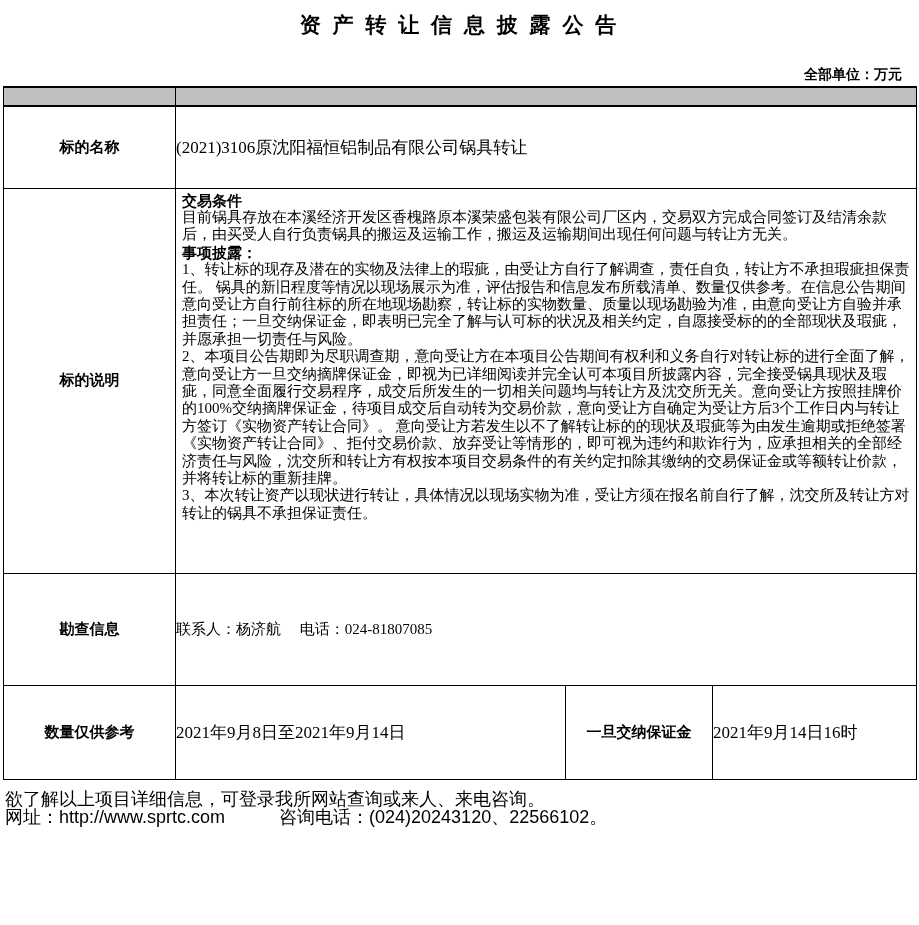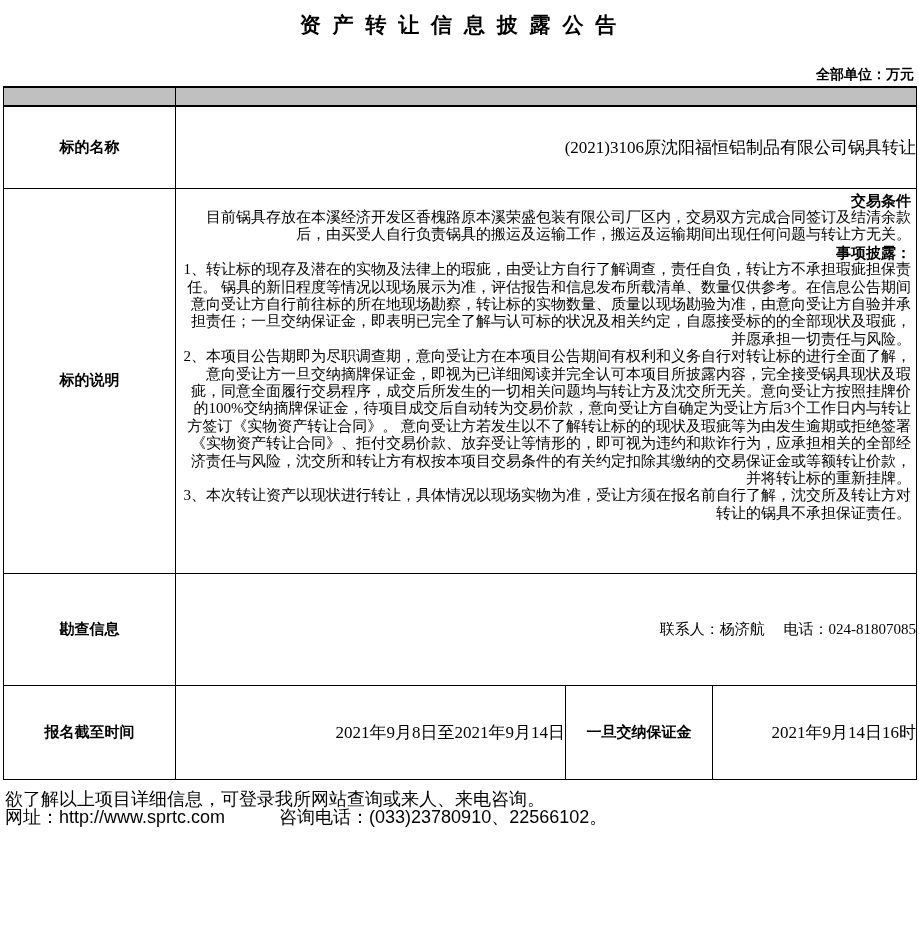--- a/index.html
+++ b/index.html
@@ -17,21 +17,21 @@
     font-weight: bold;
     letter-spacing: 3px;
     padding-top: 11px;
     font-family: "Liberation Sans", sans-serif;
   }
   .unit-note {
     text-align: right;
     font-weight: bold;
     font-size: 14px;
     margin-top: 27px;
-    padding-right: 5px;
+    padding-right: 17px;
     margin-bottom: 2px;
   }
   table.main {
     border-collapse: collapse;
     table-layout: fixed;
     width: 913px;
     margin-left: 3px;
     border: 1px solid #000;
     border-top: 2px solid #000;
     padding-left: 32px;
@@ -46,28 +46,28 @@
   }
   td.label {
     font-weight: bold;
     font-size: 15px;
     text-align: center;
     vertical-align: middle;
     font-family: "Liberation Sans", sans-serif;
   }
   td.value {
     font-size: 17px;
-    text-align: right;
+    text-align: left;
     vertical-align: middle;
     font-family: "Liberation Serif", serif;
   }
   td.desc {
     font-size: 15px;
     line-height: 17.4px;
-    text-align: right;
+    text-align: left;
     vertical-align: top;
     padding: 3px 5px 2px 6px;
     font-family: "Liberation Serif", serif;
   }
   td.desc .bh {
     font-weight: bold;
     font-family: "Liberation Sans", sans-serif;
   }
   .footer {
     margin: 10px 16px 0 5px;
@@ -114,24 +114,24 @@
       <div>3、本次转让资产以现状进行转让，具体情况以现场实物为准，受让方须在报名前自行了解，沈交所及转让方对转让的锅具不承担保证责任。</div>
     </td>
   </tr>
 
   <tr style="height:112px">
     <td class="label">勘查信息</td>
     <td class="value" colspan="3" style="font-size:15px">联系人：杨济航　 电话：024-81807085</td>
   </tr>
 
   <tr style="height:94px">
-    <td class="label">报名截至时间</td>
+    <td class="label">数量仅供参考</td>
     <td class="value">2021年9月8日至2021年9月14日</td>
     <td class="label">一旦交纳保证金</td>
     <td class="value">2021年9月14日16时</td>
   </tr>
 </tbody>
   </table>
 
 <div class="footer">
   <div>欲了解以上项目详细信息，可登录我所网站查询或来人、来电咨询。</div>
-  <div>网址：http://www.sprtc.com　　　咨询电话：(033)23780910、22566102。</div>
+  <div>网址：http://www.sprtc.com　　　咨询电话：(024)20243120、22566102。</div>
 </div>
 
 </body></html>

